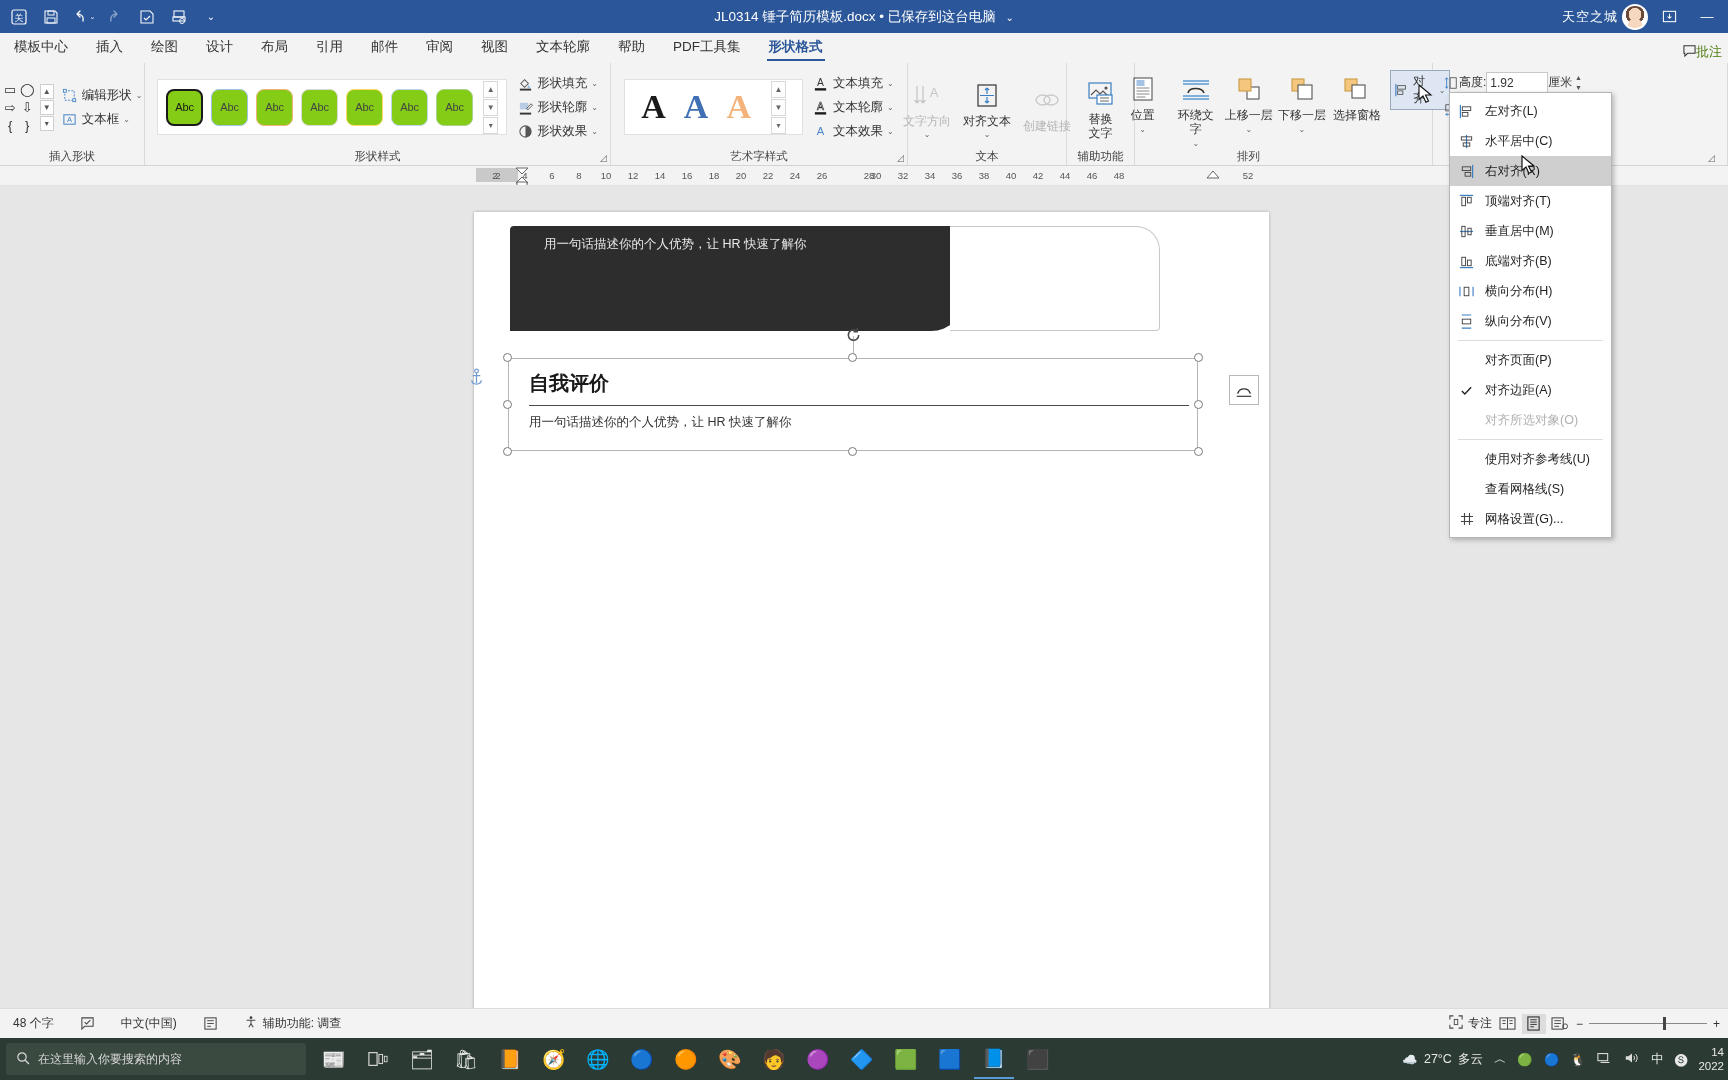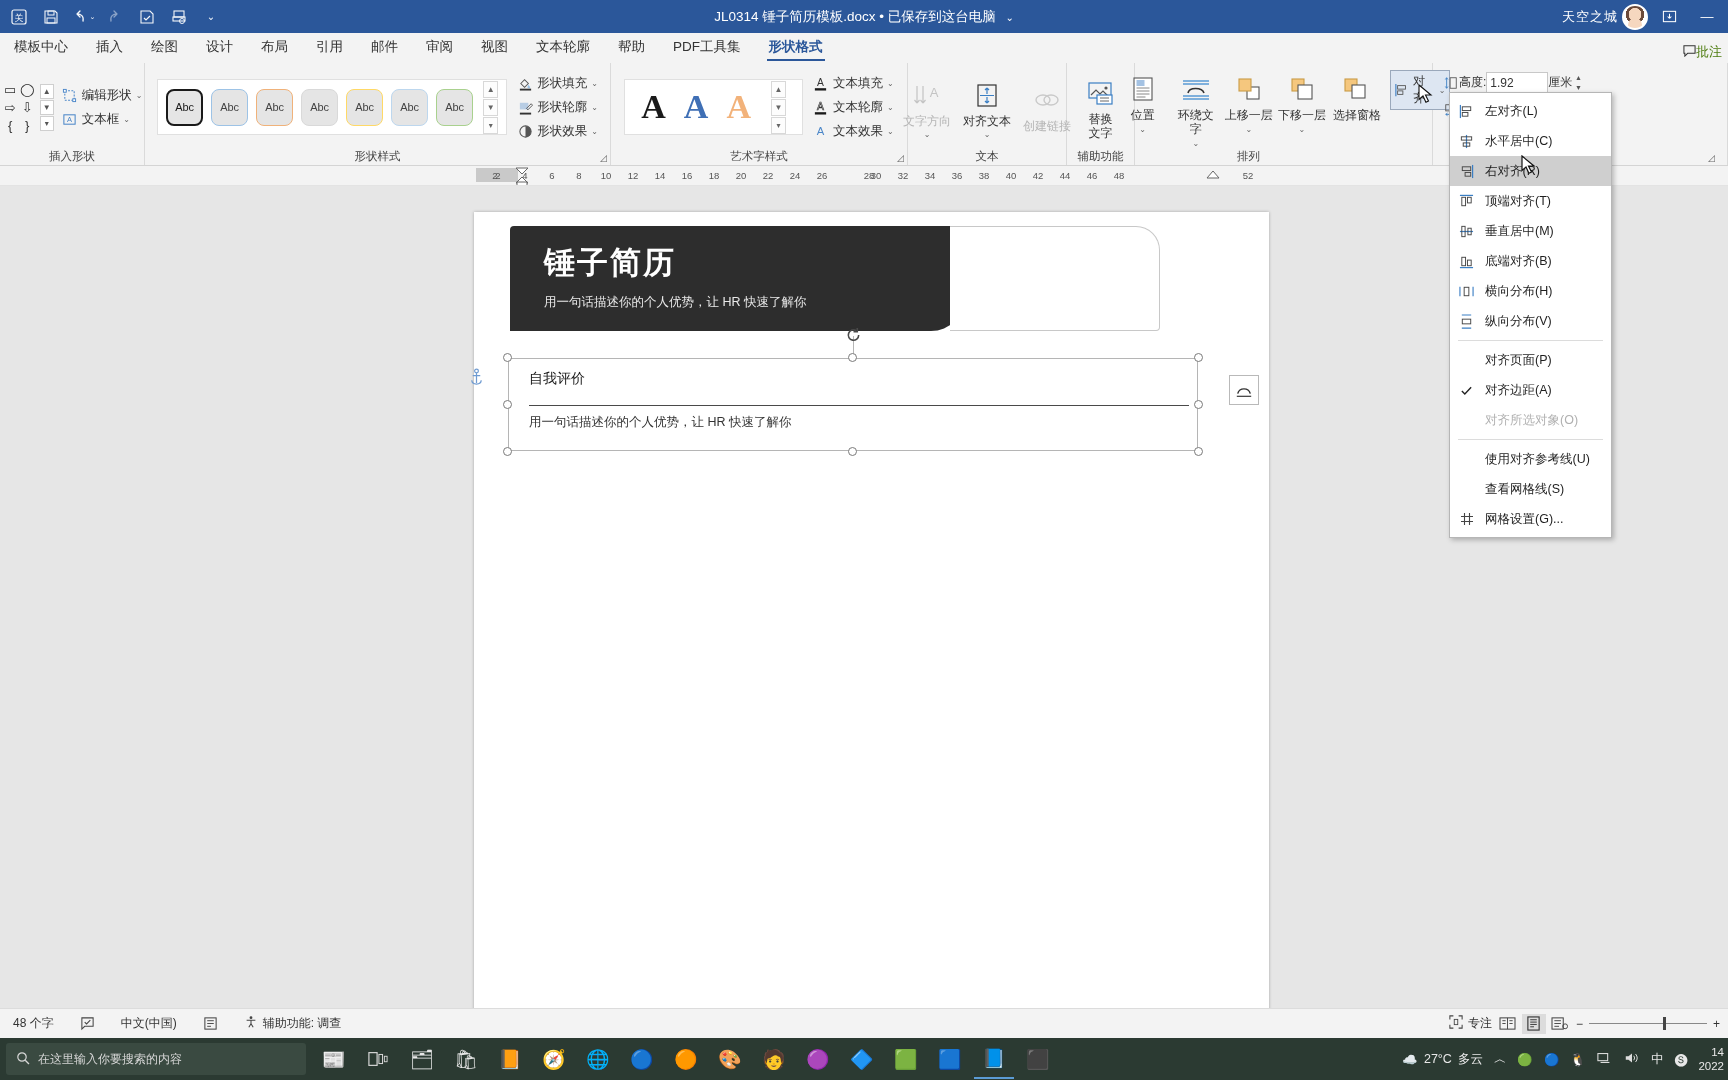--- a/index.html
+++ b/index.html
@@ -86,21 +86,21 @@
               font-size: 8px; display:flex; align-items:center; justify-content:center; color:#555;}
   .vlist { display: flex; flex-direction: column; justify-content: center; gap: 7px; }
   .vrow { display: flex; align-items: center; gap: 4px; font-size: 12.5px; white-space: nowrap; }
   .ico { width: 16px; height: 16px; display:inline-flex; align-items:center; justify-content:center; }
 
   .styles-gallery {
     display: flex; align-items: center; gap: 8px; background: #fff;
     border: 1px solid #e0e0e0; padding: 6px 8px; height: 56px;
   }
   .abc-chip {
-    width: 37px; height: 37px; border-radius: 8px; background:#e5e5e5;
+    width: 37px; height: 37px; border-radius: 8px; background:#84cc16;
     display:flex; align-items:center; justify-content:center; font-size:11px; color:#444;
   }
   .gal-spin { display:flex; flex-direction:column; gap:1px; margin-left: 2px;}
   .gal-spin div { width:15px; height:17px; border:1px solid #d8d8d8; background:#fdfdfd;
                   font-size:8px; display:flex; align-items:center; justify-content:center; color:#666;}
 
   .wordart-gallery {
     display:flex; align-items:center; gap:18px; background:#fff; border:1px solid #e0e0e0;
     padding: 2px 16px; height: 56px;
   }
@@ -143,21 +143,21 @@
                border:1px solid #c8c8c8; border-left:none; border-top-right-radius:24px;
                border-bottom-right-radius:4px; }
 
   .selbox { position:absolute; left:34px; top:146px; width:690px; height:93px; }
   .selbox .selborder { position:absolute; inset:0; border:1px solid #b5b5b5; }
   .handle { position:absolute; width:9px; height:9px; border:1px solid #7a7a7a; background:#fff;
             border-radius:50%; }
   .rot-handle { position:absolute; left:50%; top:-32px; margin-left:-9px; width:18px; height:18px;
                 color:#4a4a4a; font-size:17px; display:flex; align-items:center; justify-content:center; }
   .rot-stem { position:absolute; left:50%; top:-22px; width:1px; height:22px; background:#b5b5b5; }
-  .sec-title { position:absolute; left:21px; top:12px; font-size:14px; font-weight:normal; color:#1a1a1a; }
+  .sec-title { position:absolute; left:21px; top:12px; font-size:20px; font-weight:bold; color:#1a1a1a; }
   .sec-rule { position:absolute; left:21px; right:9px; top:47px; height:1px; background:#4a4a4a; }
   .sec-body { position:absolute; left:21px; top:56px; font-size:12.5px; color:#333; }
   .anchor-icon { position:absolute; left:-39px; top:10px; color:#6f9bd1; font-size:16px; }
 
   
   .menu {
     position:absolute; left:1449px; top:92px; width:163px;
     background:#fff; border:1px solid #b6b6b6; box-shadow: 2px 2px 5px rgba(0,0,0,.25);
     padding: 3px 0; font-size: 12.5px; color:#1f1f1f; z-index: 50;
   }
@@ -639,21 +639,20 @@
     </div>
     <div class="ruler-num" style="left:1248px;">52</div>
   </div>
 
   <div class="doc-area">
     <div class="page-blue-left"></div>
     <div class="page-blue-right"></div>
     <div class="page">
 
       <div class="hdr-card">
-        <h1>锤子简历</h1>
         <p>用一句话描述你的个人优势，让 HR 快速了解你</p>
       </div>
       <div class="hdr-white"></div>
 
       <div class="selbox">
         <div class="selborder"></div>
         <div class="rot-stem"></div>
         <div class="rot-handle">
           <svg width="17" height="17" viewBox="0 0 18 18">
               <path d="M14.5 8.5A5.5 5.5 0 1 1 12 3.9" fill="none" stroke="#4a4a4a" stroke-width="1.7"></path>

